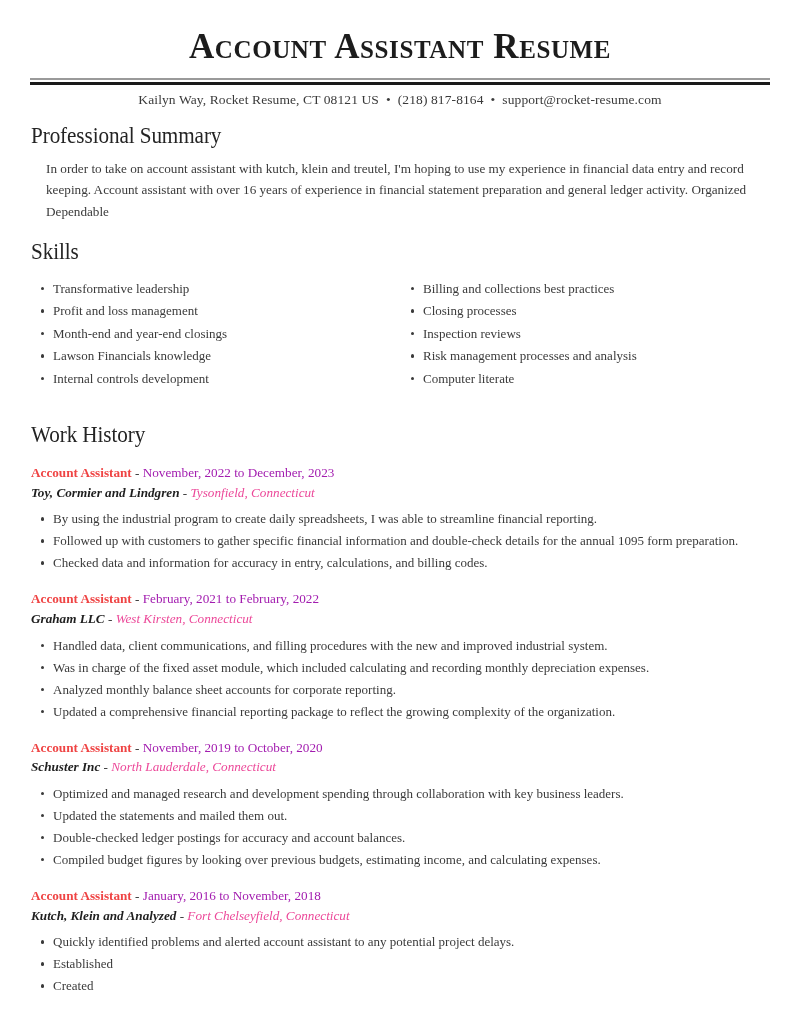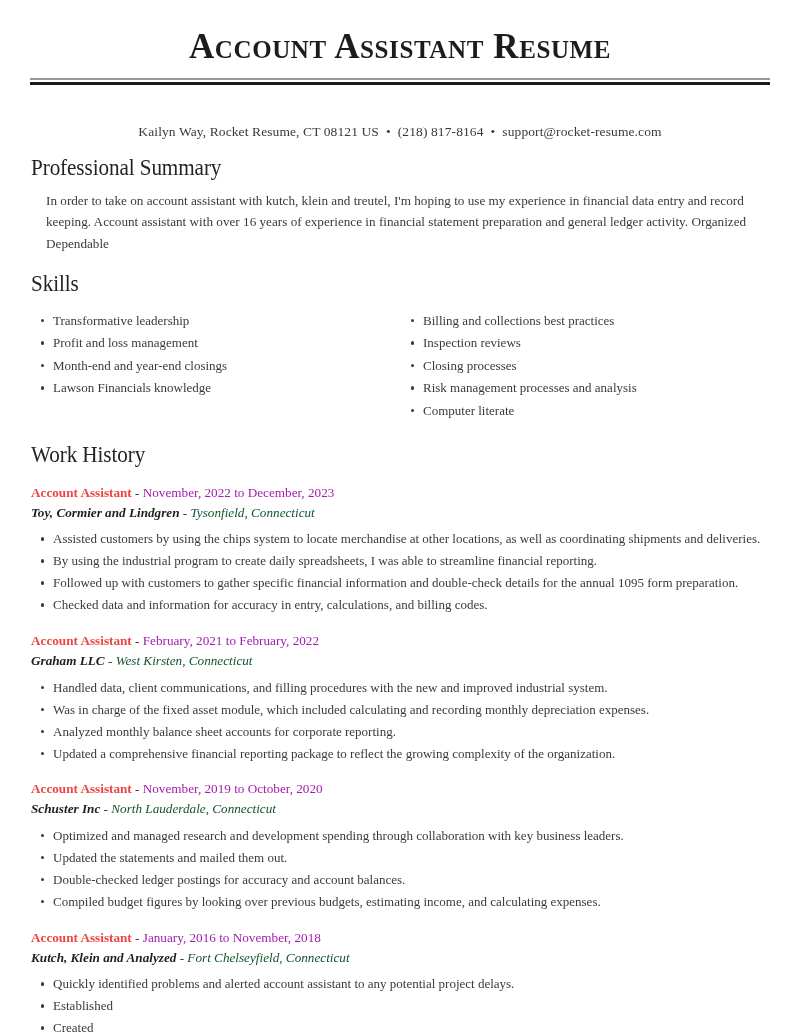--- a/index.html
+++ b/index.html
@@ -49,21 +49,21 @@
     background: #ffffff;
   }
   .title-rule .line-thick {
     height: 3px;
     background: #1a1a1a;
   }
   .contact-line {
     text-align: center;
     font-size: 13.5px;
     color: #3a3a3a;
-    margin-top: 38px;
+    margin-top: 6px;
     letter-spacing: 0.1px;
   }
   .contact-sep {
     display: inline-block;
     padding: 0 7px;
     color: #3a3a3a;
   }
 
   
   .section {
@@ -155,29 +155,29 @@
     margin-left: 1px;
     font-style: italic;
   }
   .job-company {
     font-weight: 700;
     font-style: italic;
     color: #1f1f1f;
   }
   .job-location {
     font-style: italic;
-    color: #14532d;
+    color: #ec4899;
   }
   .job .bullets {
     margin-top: 8px;
   }
   .job .bullets li {
     margin-bottom: 4px;
   }
-  .section-workhistory { margin-top: 17px; }
+  .section-workhistory { margin-top: 29px; }
   .section-skills { margin-top: 16px; }
 </style>
 </head>
 <body>
 
 <div class="page">
 
   <h1 class="resume-title">Account Assistant Resume</h1>
 
   <div class="title-rule">
@@ -197,42 +197,42 @@
 
   <div class="section section-skills">
     <h2 class="section-heading">Skills</h2>
     <div class="skills-columns">
       <div class="skills-col">
         <ul id="skills-left">
             <li>Transformative leadership</li>
             <li>Profit and loss management</li>
             <li>Month-end and year-end closings</li>
             <li>Lawson Financials knowledge</li>
+            <li>Internal controls development</li>
           </ul>
       </div>
       <div class="skills-col">
         <ul id="skills-right">
             <li>Billing and collections best practices</li>
+            <li>Closing processes</li>
             <li>Inspection reviews</li>
-            <li>Closing processes</li>
             <li>Risk management processes and analysis</li>
             <li>Computer literate</li>
           </ul>
       </div>
     </div>
   </div>
 
   <div class="section section-workhistory">
     <h2 class="section-heading">Work History</h2>
     <div id="jobs-container">
         <div class="job">
           <div class="job-line-1"><span class="job-title">Account Assistant</span><span class="job-dash"> - </span><span class="job-dates">November, 2022 to December, 2023</span></div>
           <div class="job-line-2"><span class="job-company">Toy, Cormier and Lindgren</span><span class="job-dash"> - </span><span class="job-location">Tysonfield, Connecticut</span></div>
           <ul class="bullets">
-            <li>Assisted customers by using the chips system to locate merchandise at other locations, as well as coordinating shipments and deliveries.</li>
             <li>By using the industrial program to create daily spreadsheets, I was able to streamline financial reporting.</li>
             <li>Followed up with customers to gather specific financial information and double-check details for the annual 1095 form preparation.</li>
             <li>Checked data and information for accuracy in entry, calculations, and billing codes.</li>
           </ul>
         </div>
         <div class="job">
           <div class="job-line-1"><span class="job-title">Account Assistant</span><span class="job-dash"> - </span><span class="job-dates">February, 2021 to February, 2022</span></div>
           <div class="job-line-2"><span class="job-company">Graham LLC</span><span class="job-dash"> - </span><span class="job-location">West Kirsten, Connecticut</span></div>
           <ul class="bullets">
             <li>Handled data, client communications, and filling procedures with the new and improved industrial system.</li>

